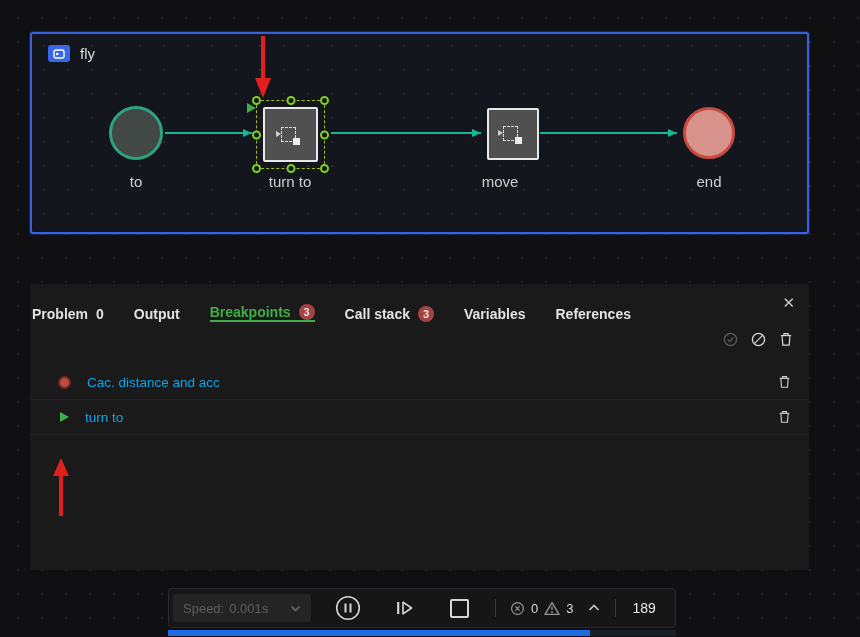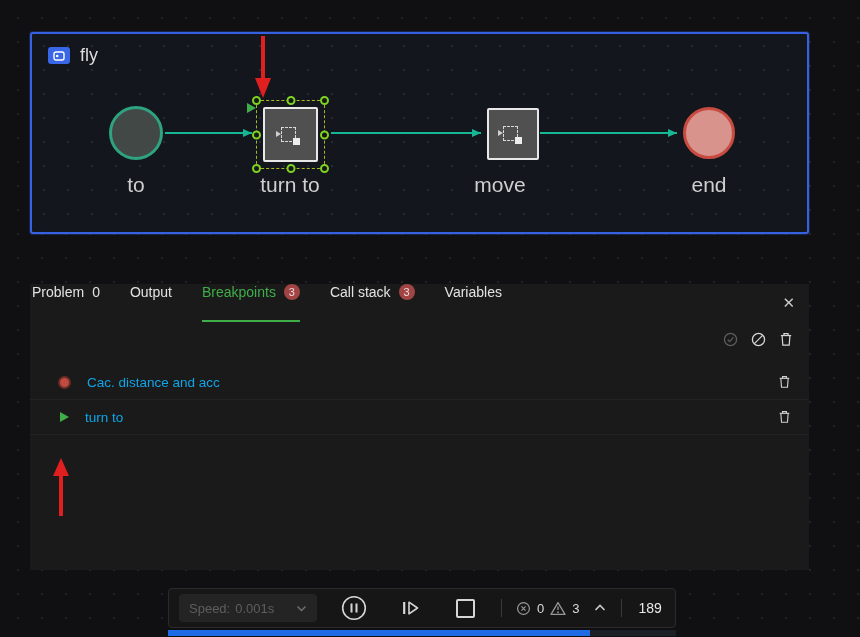--- a/index.html
+++ b/index.html
@@ -8,67 +8,67 @@
     background-image:radial-gradient(circle,#242428 1px,transparent 1.3px);
     background-size:24px 24px;background-position:6px 6px;}
 
   
   .graph-frame{position:absolute;left:30px;top:32px;width:775px;height:198px;
     border:2px solid #3761e3;border-radius:3px;background-color:#14161d;
     background-image:radial-gradient(circle,#262a33 1px,transparent 1.3px);
     background-size:24px 24px;box-shadow:0 0 0 1px rgba(55,97,227,.25);}
   .frame-header{position:absolute;left:16px;top:11px;display:flex;align-items:center;gap:10px;}
   .frame-badge{width:22px;height:17px;background:#3a66e8;border-radius:3px;display:flex;align-items:center;justify-content:center;}
-  .frame-title{color:#dcdcdc;font-size:18px;}
+  .frame-title{color:#dcdcdc;font-size:15px;}
   .wires{position:absolute;left:0;top:0;pointer-events:none;}
 
   .node-circle{position:absolute;border-radius:50%;box-sizing:content-box;}
   .node-start{left:77px;top:72px;width:48px;height:48px;background:#414846;border:3px solid #2da47f;}
   .node-end{left:651px;top:73px;width:46px;height:46px;background:#d8938c;border:3px solid #c74b40;}
   .node-box{position:absolute;background:#505050;border:2px solid #e8e8e8;border-radius:2px;display:flex;align-items:center;justify-content:center;}
   .node-turnto{left:231px;top:73px;width:51px;height:51px;}
   .node-move{left:455px;top:74px;width:48px;height:48px;}
-  .node-label{position:absolute;top:139px;width:100px;text-align:center;color:#cfcfcf;font-size:21px;}
+  .node-label{position:absolute;top:139px;width:100px;text-align:center;color:#cfcfcf;font-size:15px;}
   .lbl-to{left:54px;}.lbl-turnto{left:208px;}.lbl-move{left:418px;}.lbl-end{left:627px;}
 
   .node-icon{position:relative;width:22px;height:20px;display:block;}
   .ni-dash{position:absolute;left:1px;top:2px;width:13px;height:13px;border:1px dashed #d9d9d9;}
   .ni-solid{position:absolute;right:2px;bottom:0;width:7px;height:7px;background:#ededed;}
   .ni-tri{position:absolute;left:-4px;top:6px;width:0;height:0;border-left:5px solid #cfcfcf;border-top:3px solid transparent;border-bottom:3px solid transparent;}
 
   .selection{position:absolute;left:224px;top:66px;width:67px;height:67px;border:1px dashed #aab822;}
   .handle{position:absolute;width:9px;height:9px;box-sizing:border-box;border:2px solid #7ed321;background:#161616;border-radius:50%;}
   .h-tl{left:-5px;top:-5px}.h-tc{left:50%;top:-5px;transform:translateX(-50%)}.h-tr{right:-5px;top:-5px}
   .h-ml{left:-5px;top:50%;transform:translateY(-50%)}.h-mr{right:-5px;top:50%;transform:translateY(-50%)}
   .h-bl{left:-5px;bottom:-5px}.h-bc{left:50%;bottom:-5px;transform:translateX(-50%)}.h-br{right:-5px;bottom:-5px}
   .current-marker{position:absolute;left:-10px;top:2px;width:0;height:0;border-left:9px solid #3fae49;border-top:5px solid transparent;border-bottom:5px solid transparent;}
 
   .annotation{position:absolute;pointer-events:none;}
 
   
   .panel{position:absolute;left:30px;top:284px;width:779px;height:286px;background:#1a1a1a;}
   .tabs{display:flex;align-items:stretch;height:38px;padding-left:2px;}
-  .tab{display:flex;align-items:flex-start;margin-right:30px;color:#e2e2e2;font-size:14px;box-sizing:border-box;}
+  .tab{display:flex;align-items:flex-end;margin-right:30px;color:#e2e2e2;font-size:14px;box-sizing:border-box;font-weight:bold;}
   .tab .count{margin-left:8px;}
   .tab.active{color:#3fae49;border-bottom:2px solid #3fae49;}
   .badge{margin-left:8px;width:16px;height:16px;border-radius:50%;background:#a34444;color:#ecdcdc;font-size:11px;display:inline-flex;align-items:center;justify-content:center;line-height:1;}
   .panel-close{position:absolute;right:14px;top:10px;color:#c8c8c8;font-size:15px;cursor:default;background:none;border:none;padding:0;font-family:inherit;}
 
   .bp-toolbar{position:absolute;right:16px;top:48px;display:flex;align-items:center;gap:13px;}
   .icon-btn{background:none;border:none;padding:0;display:flex;align-items:center;justify-content:center;cursor:default;}
 
   .bp-list{position:absolute;left:0;top:81px;width:100%;}
   .bp-row{height:34px;display:flex;align-items:center;padding:0 18px 0 28px;border-bottom:1px solid rgba(255,255,255,.045);}
   .bp-dot{width:13px;height:13px;box-sizing:border-box;border-radius:50%;background:#bf4b41;border:2px solid #6b2b26;}
   .bp-play{width:0;height:0;border-left:9px solid #3fae49;border-top:5.5px solid transparent;border-bottom:5.5px solid transparent;margin-left:2px;}
   .bp-label{margin-left:16px;color:#0ea5e9;font-size:13.5px;}
   .bp-trash{margin-left:auto;}
 
   
-  .controls{position:absolute;left:168px;top:588px;width:508px;height:40px;box-sizing:border-box;background:#161616;border:1px solid #2b2b2b;border-radius:4px;display:flex;align-items:center;padding:0 10px;}
+  .controls{position:absolute;left:168px;top:588px;width:508px;height:40px;box-sizing:border-box;background:#161616;border:1px solid #2b2b2b;border-radius:4px;display:flex;align-items:center;padding:0 4px;}
   .speed{width:138px;height:28px;box-sizing:border-box;background:#242424;border-radius:4px;display:flex;align-items:center;justify-content:space-between;padding:0 10px;color:#5e5e5e;font-size:13px;border:none;font-family:inherit;}
   .speed .txt{display:flex;gap:5px;}
   .ctl{background:none;border:none;padding:0;display:flex;align-items:center;justify-content:center;cursor:default;}
   .ctl-pause{margin-left:24px;}
   .ctl-step{margin-left:34px;}
   .ctl-stop{margin-left:36px;}
   .stop-shape{width:15px;height:15px;border:2px solid #d6d6d6;border-radius:2px;}
   .vsep{width:1px;height:18px;background:#3a3a3a;margin-left:26px;}
   .status{display:flex;align-items:center;gap:6px;margin-left:14px;color:#dadada;font-size:13px;}
   .caret{margin-left:8px;}
@@ -162,20 +162,23 @@
         <span>Breakpoints</span>
         <span class="badge">3</span>
       </div>
       <div class="tab">
         <span>Call stack</span>
         <span class="badge">3</span>
       </div>
       <div class="tab">
         <span>Variables</span>
       </div>
+      <div class="tab">
+        <span>References</span>
+      </div>
     </div>
     <button class="panel-close">✕</button>
 
     <div class="bp-toolbar">
       <button class="icon-btn">
         <svg width="15" height="15" viewBox="0 0 16 16">
             <circle cx="8" cy="8" r="6.5" fill="none" stroke="#5d5d5d" stroke-width="1.4"></circle>
             <path d="M5 8.2 L7.2 10.2 L11 5.8" fill="none" stroke="#5d5d5d" stroke-width="1.4"></path>
           </svg>
       </button>

